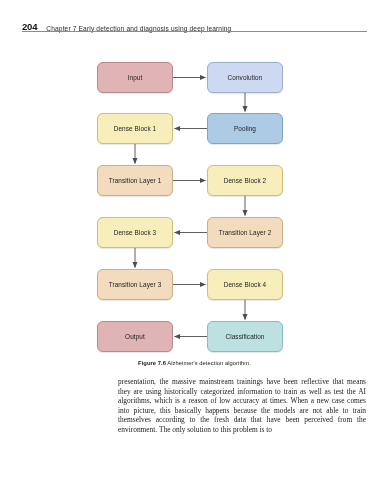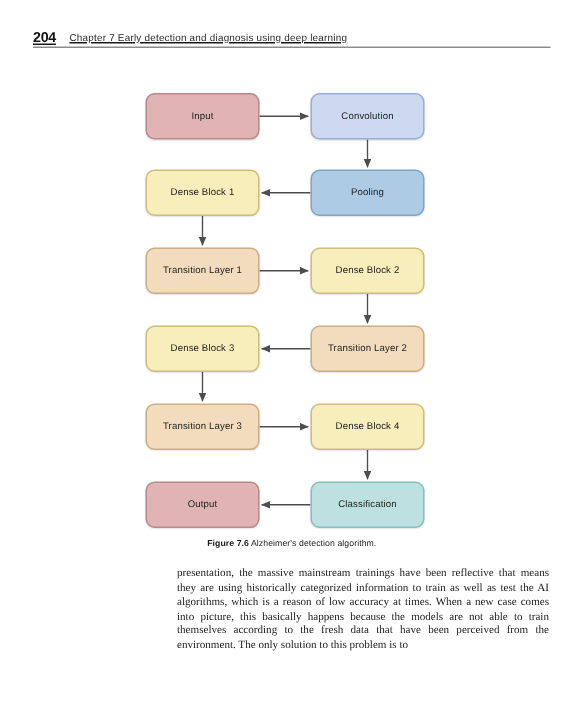--- a/index.html
+++ b/index.html
@@ -17,23 +17,22 @@
   }
 
   
   #page-header {
     position: absolute;
     left: 22px;
     top: 18px;
     width: 345px;
     height: 14px;
     display: flex;
-    align-items: center;
+    align-items: flex-end;
     gap: 9px;
-    text-decoration: underline;
   }
   #page-header .folio {
     font-family: "Liberation Sans", sans-serif;
     font-weight: bold;
     font-size: 9.5px;
     color: #111;
     letter-spacing: -0.2px;
   }
   #page-header .runhead {
     font-family: "Liberation Sans", sans-serif;

